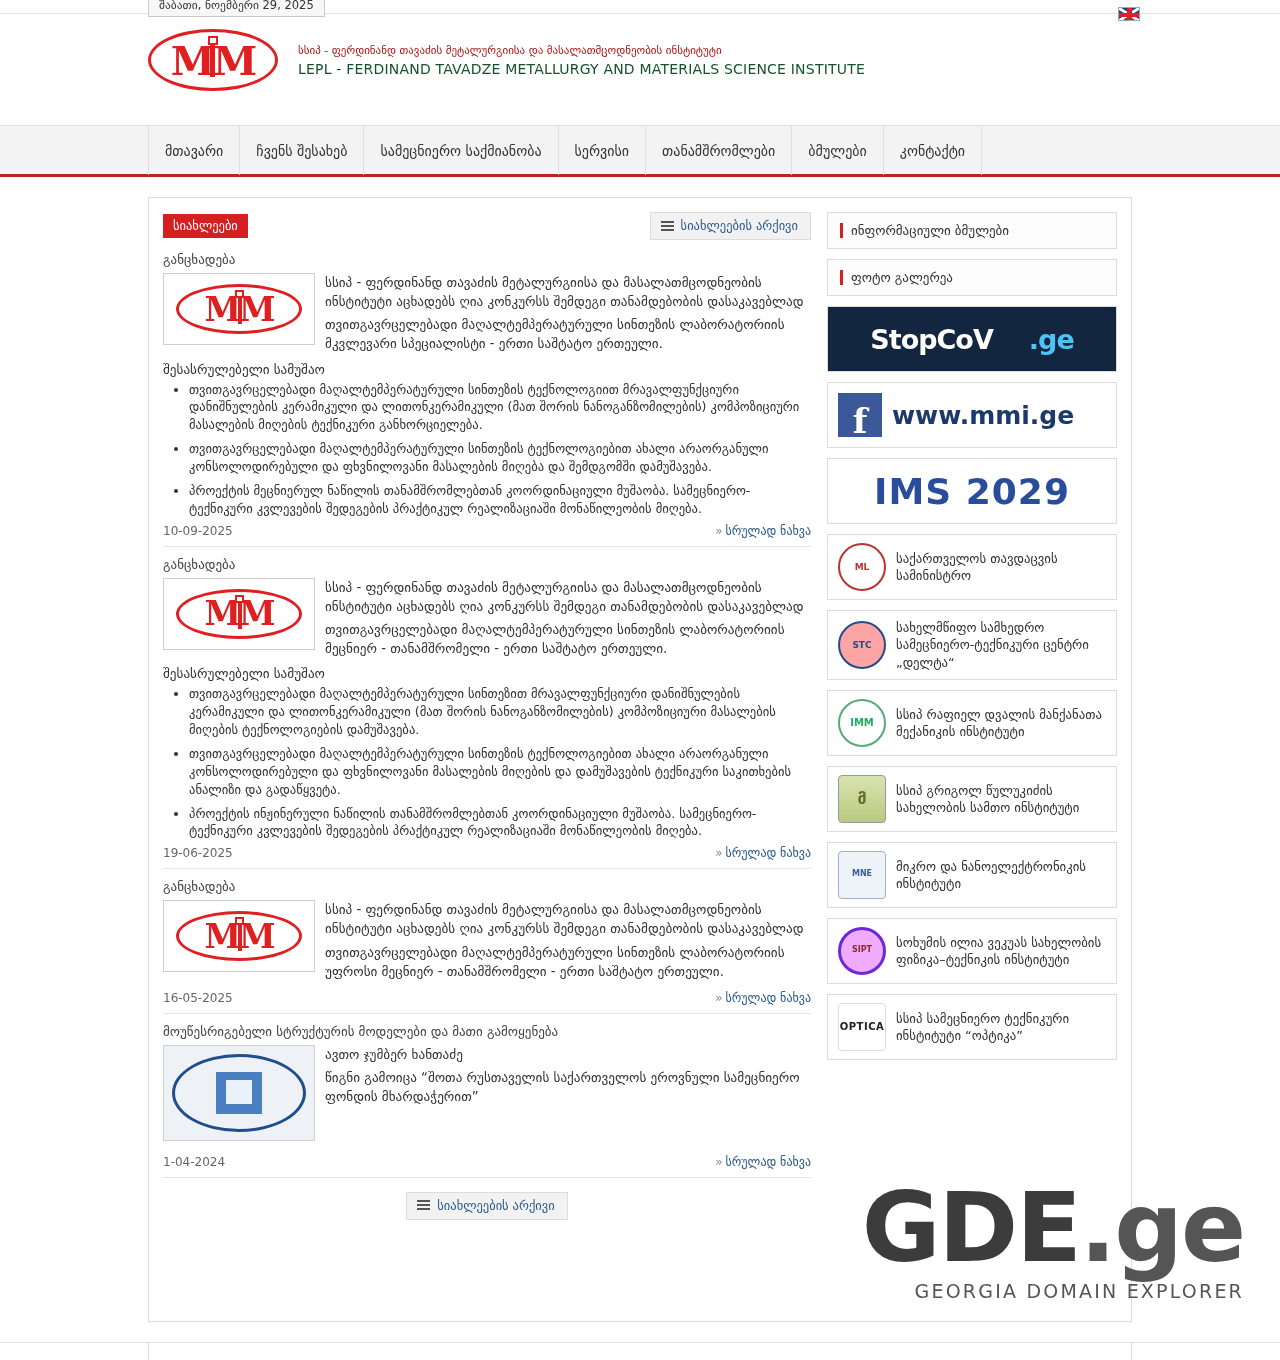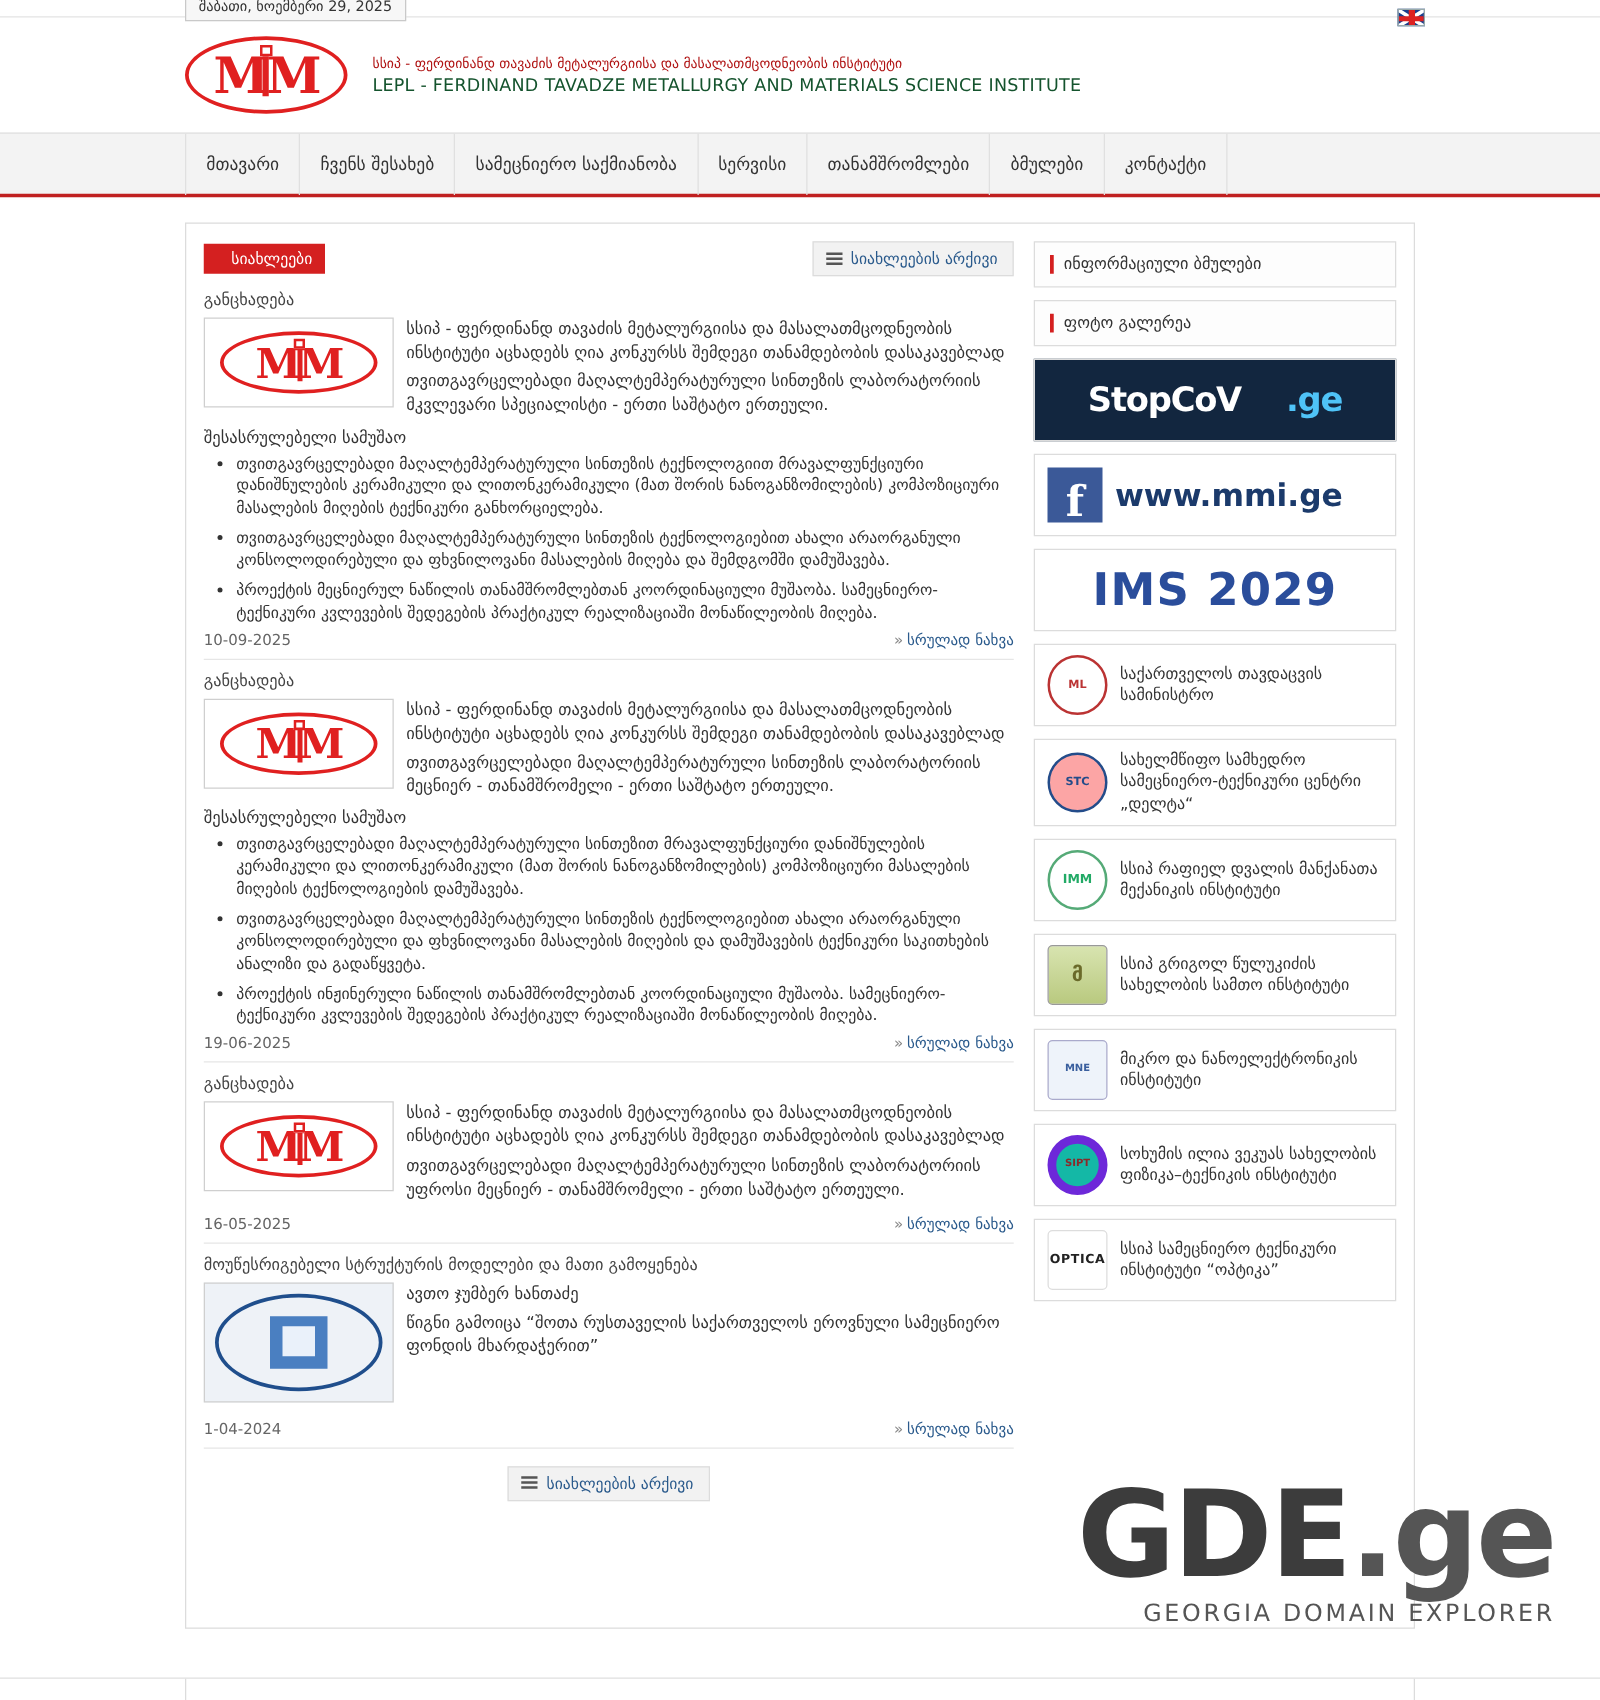--- a/index.html
+++ b/index.html
@@ -100,20 +100,21 @@
     font-size: 14px;
     color: #14532d;
     letter-spacing: .2px;
   }
   
   .navwrap {
     background: #f3f3f3;
     border-top: 1px solid #e0e0e0;
     border-bottom: 3px solid #c02020;
     height: 52px;
+    margin-top: 19px;
   }
   .nav {
     margin-left: 148px;
     display: flex;
     height: 49px;
   }
   .nav a {
     display: flex; align-items: center;
     padding: 0 16px;
     font-size: 14px;
@@ -145,21 +146,21 @@
   .news-head {
     display: flex;
     align-items: center;
     justify-content: space-between;
     margin-bottom: 12px;
   }
   .tag-red {
     background: #d42020;
     color: #fff;
     font-size: 12.5px;
-    padding: 4px 10px 5px 22px;
+    padding: 4px 10px 5px 10px;
   }
   .archive-btn {
     background: #f2f2f2;
     border: 1px solid #dcdcdc;
     color: #2a5a8c;
     font-size: 12.5px;
     padding: 5px 12px 6px 10px;
     display: flex; align-items: center; gap: 7px;
   }
   .hamburger { display: inline-block; width: 13px; }
@@ -257,21 +258,21 @@
     padding: 8px 10px;
     font-size: 12.8px; line-height: 1.35; color: #333;
   }
   .emblem { width: 48px; height: 48px; flex: none; border-radius: 50%; position: relative; }
   .emblem.sq { border-radius: 4px; }
   .emblem-ring { border: 2px solid #b33; background: #fff; }
   .emblem-ring2 { border: 2px solid #234c8a; background: #fca5a5; }
   .emblem-atoms { border: 2px solid #5a7; background: #fff; }
   .emblem-gold { background: linear-gradient(#d8e4b0,#b9c97f); border: 1px solid #999; }
   .emblem-blue { background: #eef3fa; border: 1px solid #aac; }
-  .emblem-crest { background: #14b8a6; border: 7px solid #6d28d9; }
+  .emblem-crest { background: #f0abfc; border: 3px solid #6d28d9; }
   .emblem-optica { background: #fff; border: 1px solid #ddd; }
   .emblem .in {
     position: absolute; inset: 0; display: flex; align-items: center; justify-content: center;
     font-size: 9px; font-weight: bold; color: #b33; text-align: center;
   }
   .emblem-ring2 .in { color: #234c8a; }
   .emblem-atoms .in { color: #2a6; font-size: 10px; }
   .emblem-gold .in { color: #6a6a2a; font-size: 16px; }
   .emblem-blue .in { color: #3a5f9e; font-size: 8px; }
   .emblem-crest .in { color: #8a2a2a; font-size: 8px; }

